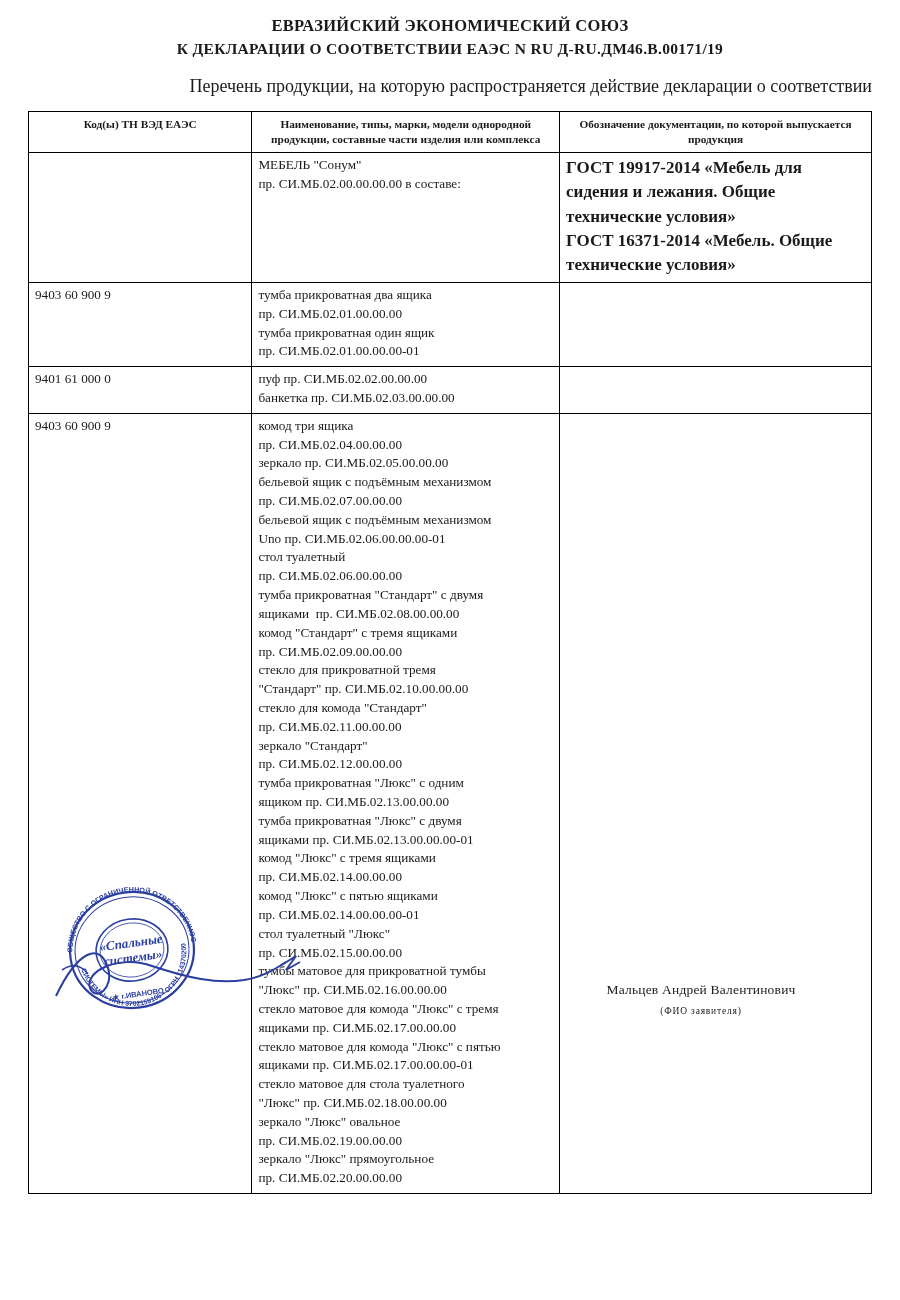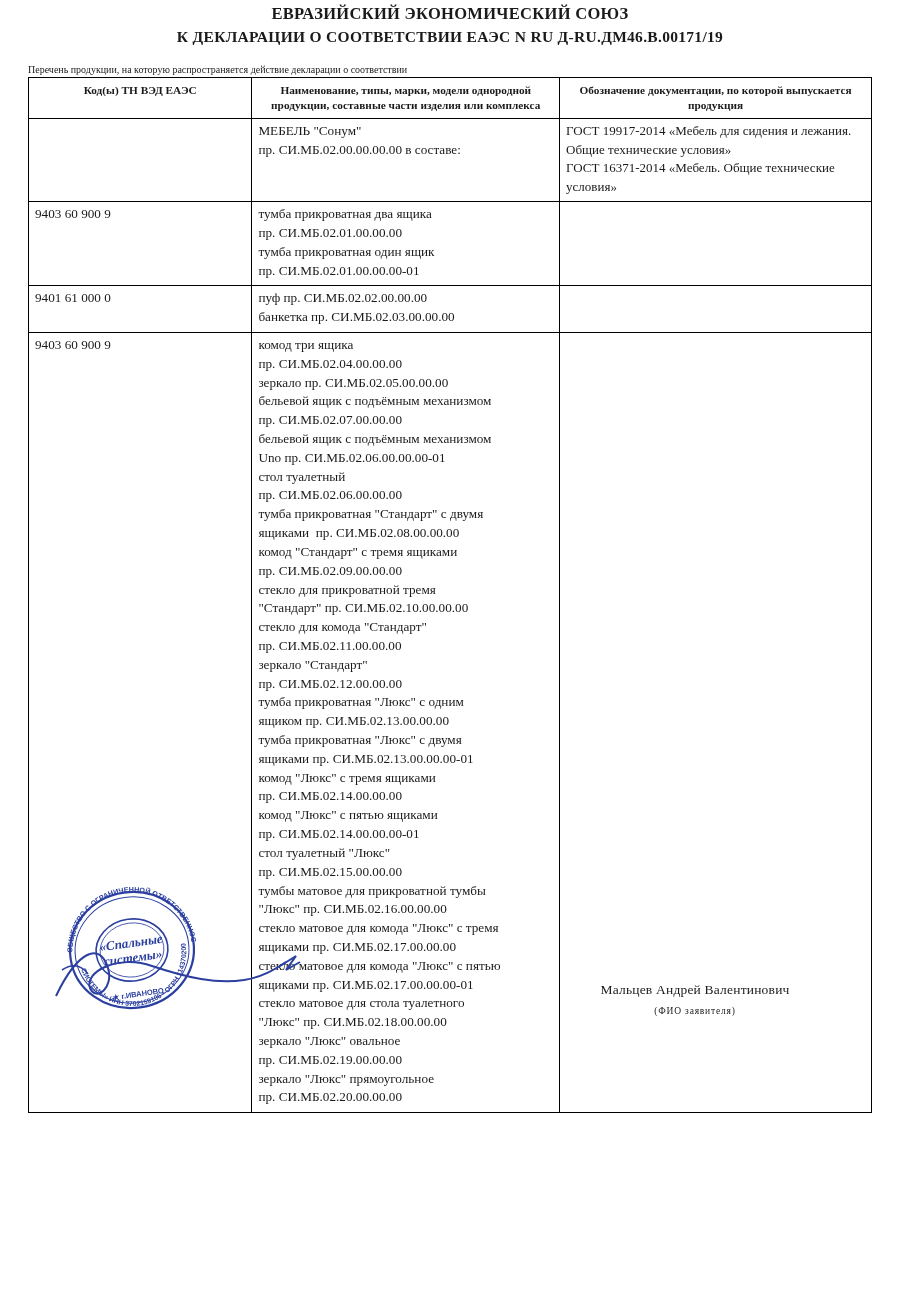--- a/index.html
+++ b/index.html
@@ -13,39 +13,39 @@
     font-family: "Liberation Serif", serif;
     color: #1a1a1a;
     position: relative;
     overflow: hidden;
   }
   .page {
     position: relative;
     width: 900px;
     height: 1072px;
     box-sizing: border-box;
-    padding: 2px 28px 0 28px;
+    padding: 14px 28px 0 28px;
   }
   .header {
     text-align: center;
     line-height: 1.45;
   }
   .header .line {
     font-weight: bold;
     letter-spacing: 0.3px;
   }
   .header .l1 { font-size: 16.5px; }
   .header .l2 { font-size: 15.5px; }
   .header .l3 { font-size: 15.5px; }
 
   .subtitle {
-    text-align: left;
-    font-size: 10px;
+    text-align: right;
+    font-size: 18px;
     margin-top: 16px;
-    margin-bottom: 2px;
+    margin-bottom: 14px;
   }
 
   table.product-table {
     width: 100%;
     border-collapse: collapse;
     table-layout: fixed;
   }
   table.product-table td, table.product-table th {
     border: 1px solid #000000;
     vertical-align: top;
@@ -66,36 +66,37 @@
   td.code {
     font-size: 13.2px;
     line-height: 1.42;
     padding-left: 8px;
   }
   td.names {
     font-size: 13.2px;
     line-height: 1.425;
   }
   td.docs {
-    font-size: 13px;
+    font-size: 17px;
     line-height: 1.42;
     padding-left: 8px;
+    font-weight: bold;
   }
   td .ln { display: block; white-space: pre-wrap; }
 
   .footer {
     position: absolute;
     left: 28px;
     right: 28px;
     bottom: 34px;
     height: 90px;
   }
   .signature-area {
     position: absolute;
-    right: 12px;
+    right: 6px;
     bottom: 22px;
     width: 330px;
     text-align: center;
   }
   .signer-name {
     font-size: 13.5px;
     letter-spacing: 0.2px;
   }
   .signer-caption {
     font-size: 9.5px;

